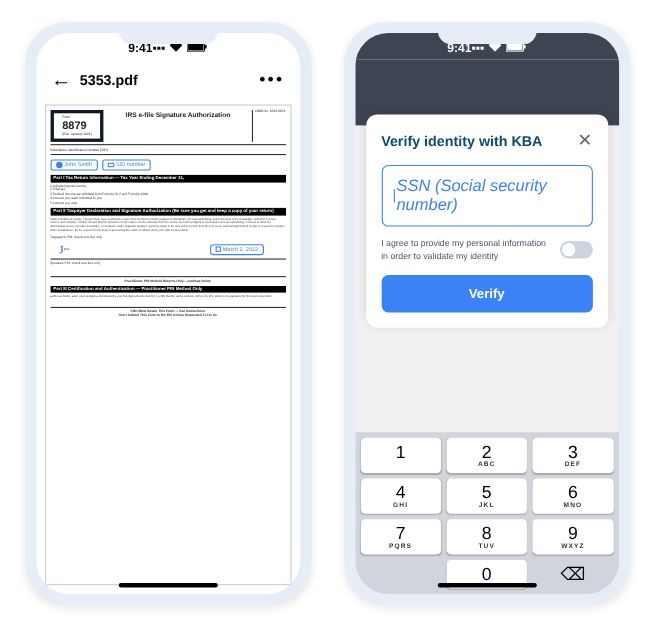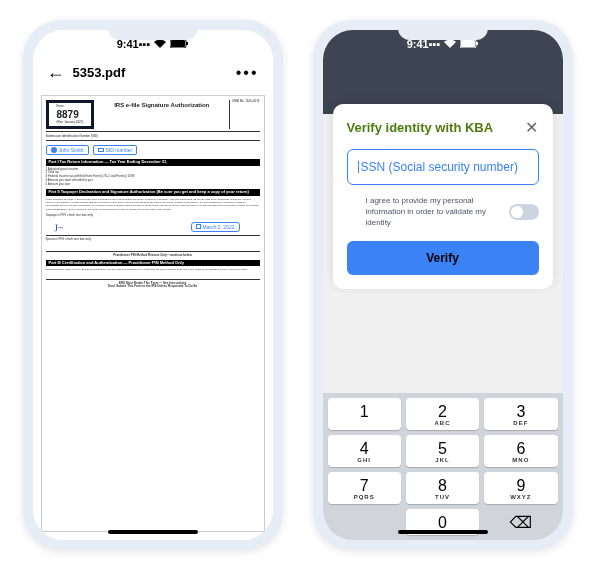--- a/index.html
+++ b/index.html
@@ -28,29 +28,29 @@
 .sig-line { border-bottom: 1px solid #333; margin: 6px 0 2px; position: relative; height: 12px; }
 .signature-scribble { position: absolute; left: 8px; top: -2px; font-family: cursive; font-size: 10px; color: #1a4d8f; transform: rotate(-3deg); }
 .date-pill { position: absolute; right: 20px; top: -2px; border: 1.5px solid #3b82f6; border-radius: 3px; padding: 1px 4px; font-size: 5px; color: #3b82f6; background: #fff; display: flex; align-items: center; gap: 2px; }
 .cal-icon { width: 5px; height: 5px; border: 1px solid #3b82f6; }
 .home-indicator { position: absolute; bottom: 6px; left: 50%; transform: translateX(-50%); width: 90px; height: 4px; background: #000; border-radius: 2px; }
 
 
 .dark-top { background: #3d4452; height: 60px; }
 .modal-sheet { background: #fff; border-radius: 10px; margin: -10px 10px 0; padding: 14px; box-shadow: 0 -2px 10px rgba(0,0,0,0.1); position: relative; z-index: 5; }
 .modal-header { display: flex; justify-content: space-between; align-items: center; margin-bottom: 12px; }
-.modal-title { font-size: 13px; font-weight: 700; color: #4d7c0f; }
+.modal-title { font-size: 13px; font-weight: 700; color: #0c4a6e; }
 .close-x { font-size: 16px; color: #666; cursor: pointer; }
-.ssn-input { width: 100%; border: 1.5px solid #3b82f6; border-radius: 6px; padding: 10px; font-size: 12px; color: #3b82f6; margin-bottom: 10px; display: flex; align-items: center; }
+.ssn-input { width: 100%; border: 1.5px solid #3b82f6; border-radius: 6px; padding: 10px; font-size: 15px; color: #3b82f6; margin-bottom: 10px; display: flex; align-items: center; font-style: italic; }
 .ssn-cursor { display: inline-block; width: 1px; height: 12px; background: #3b82f6; margin-right: 2px; }
 .consent-row { display: flex; align-items: center; gap: 8px; margin-bottom: 12px; }
-.consent-text { font-size: 8px; color: #4a5568; line-height: 1.4; flex: 1; margin-left: 19px; }
+.consent-text { font-size: 8px; color: #4a5568; line-height: 1.4; flex: 1; }
 .toggle { width: 30px; height: 16px; background: #cbd5e0; border-radius: 8px; position: relative; cursor: pointer; }
 .toggle-knob { width: 12px; height: 12px; background: #fff; border-radius: 50%; position: absolute; top: 2px; left: 2px; }
-.verify-btn { width: 100%; background: #3b82f6; color: #000000; border: none; border-radius: 6px; padding: 10px; font-size: 12px; font-weight: 600; cursor: pointer; }
+.verify-btn { width: 100%; background: #3b82f6; color: #ffffff; border: none; border-radius: 6px; padding: 10px; font-size: 12px; font-weight: 600; cursor: pointer; }
 .keypad { background: #d1d5db; display: grid; grid-template-columns: repeat(3, 1fr); gap: 5px; padding: 5px; margin-top: auto; }
 .key { background: #fff; border-radius: 4px; padding: 6px 0 4px; text-align: center; cursor: pointer; box-shadow: 0 1px 1px rgba(0,0,0,0.2); }
 .key.blank { background: transparent; box-shadow: none; }
 .key-num { font-size: 16px; font-weight: 400; line-height: 1; }
 .key-letters { font-size: 6px; font-weight: 700; letter-spacing: 1px; color: #333; }
 .key-del { background: transparent; box-shadow: none; display: flex; align-items: center; justify-content: center; font-size: 16px; }
 .phone2-screen { background: #f0f0f0; }
 </style>
 </head>
 <body>

